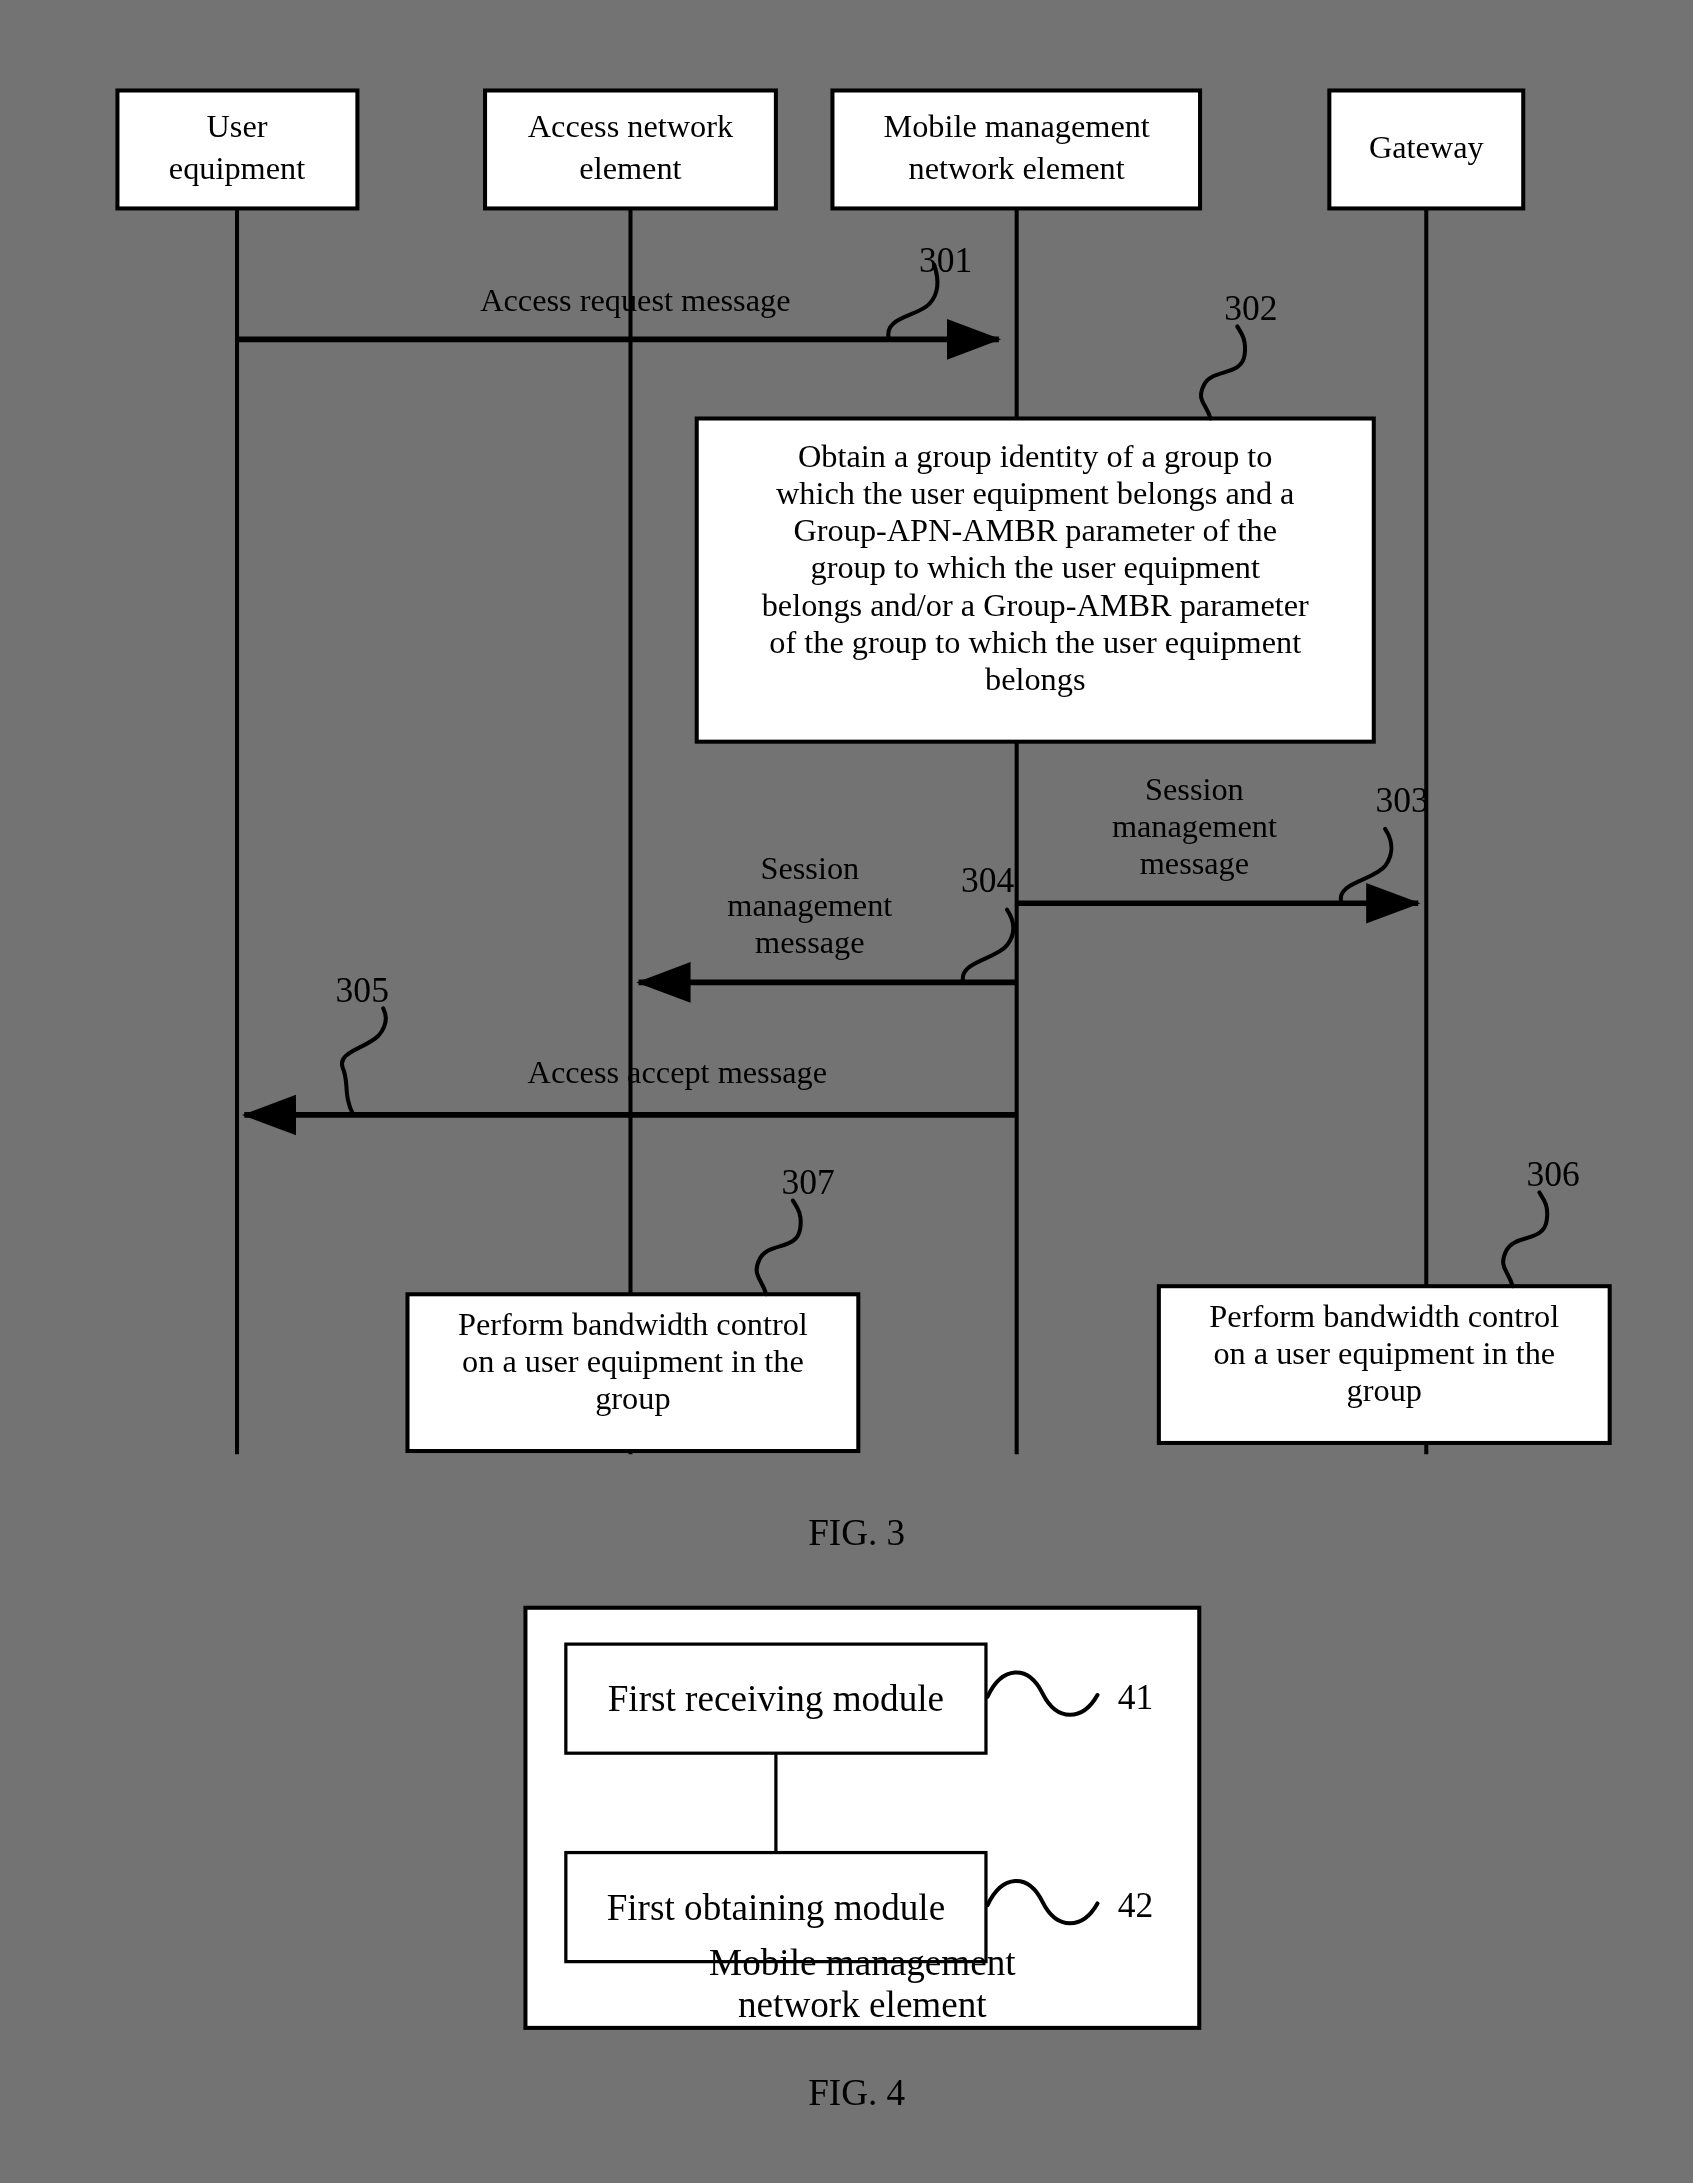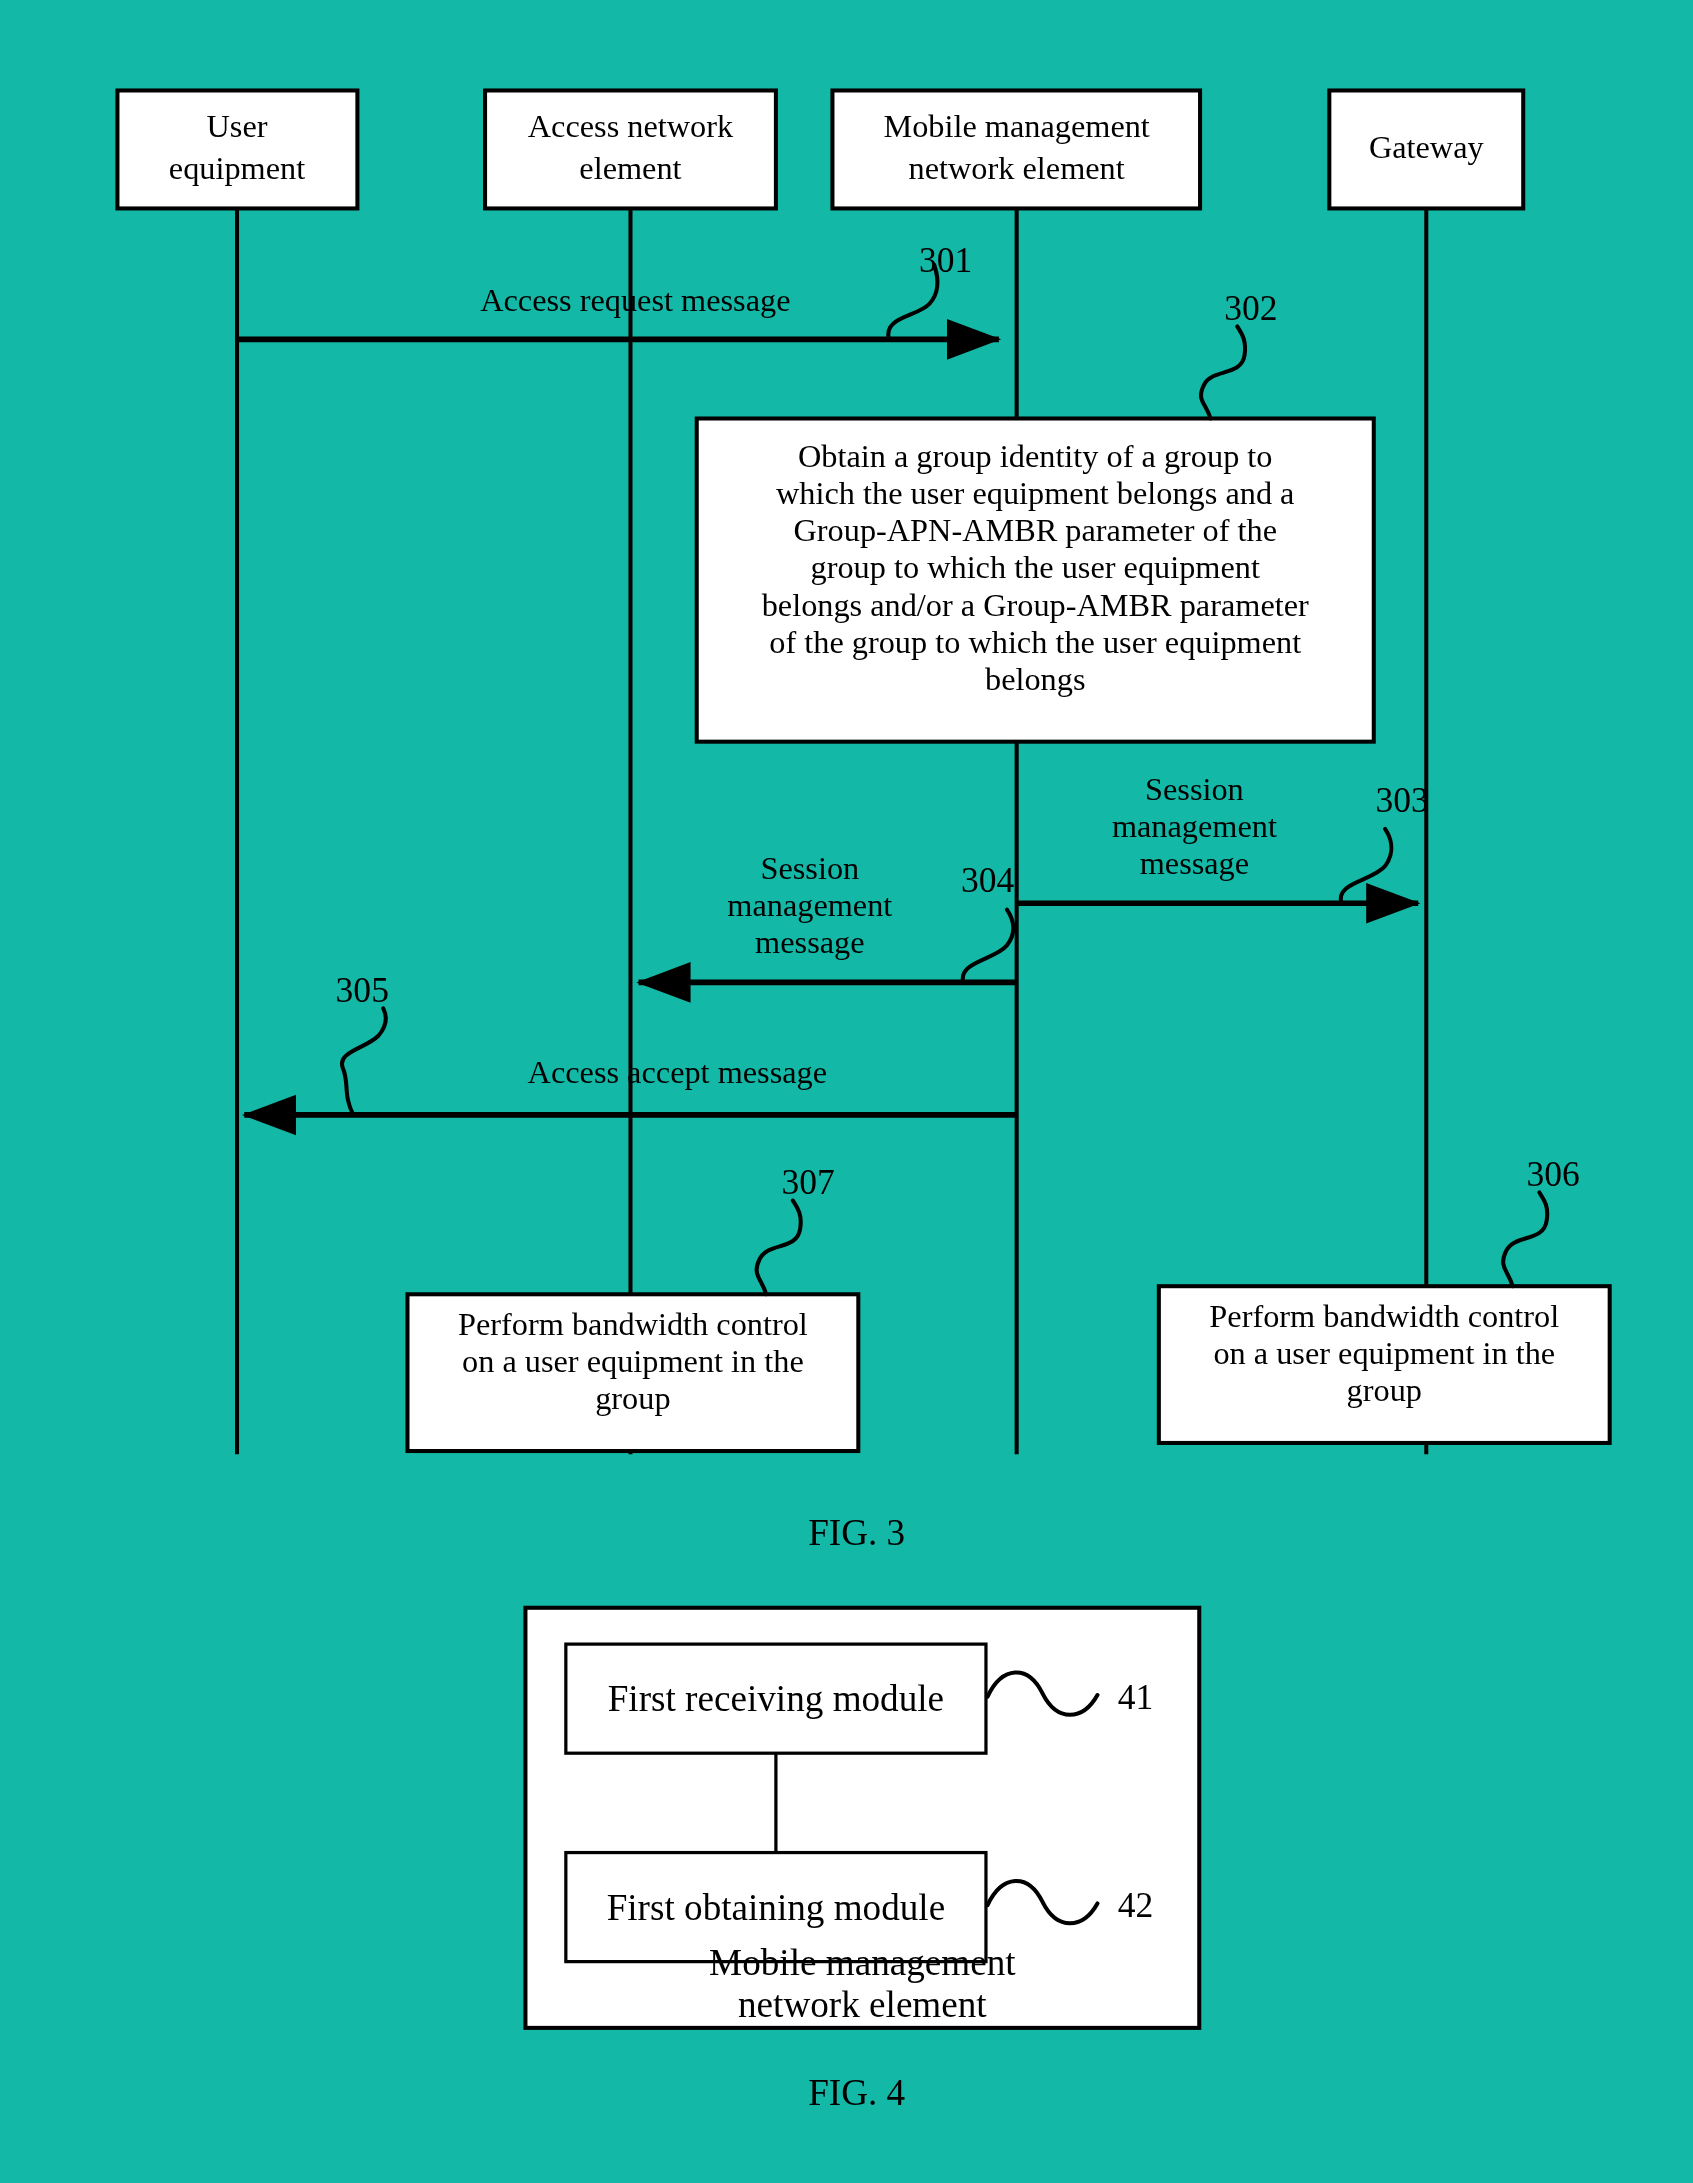--- a/index.html
+++ b/index.html
@@ -12,21 +12,21 @@
     width: 1694px;
     height: 2183px;
     font-family: "Liberation Serif", "DejaVu Serif", serif;
     color: #000000;
     overflow: hidden;
   }
   #sheet {
     position: relative;
     width: 1694px;
     height: 2183px;
-    background: #14b8a6;
+    background: #737373;
   }
   svg#figures {
     position: absolute;
     left: 0;
     top: 0;
     width: 1694px;
     height: 2183px;
     display: block;
   }
   .bx {

